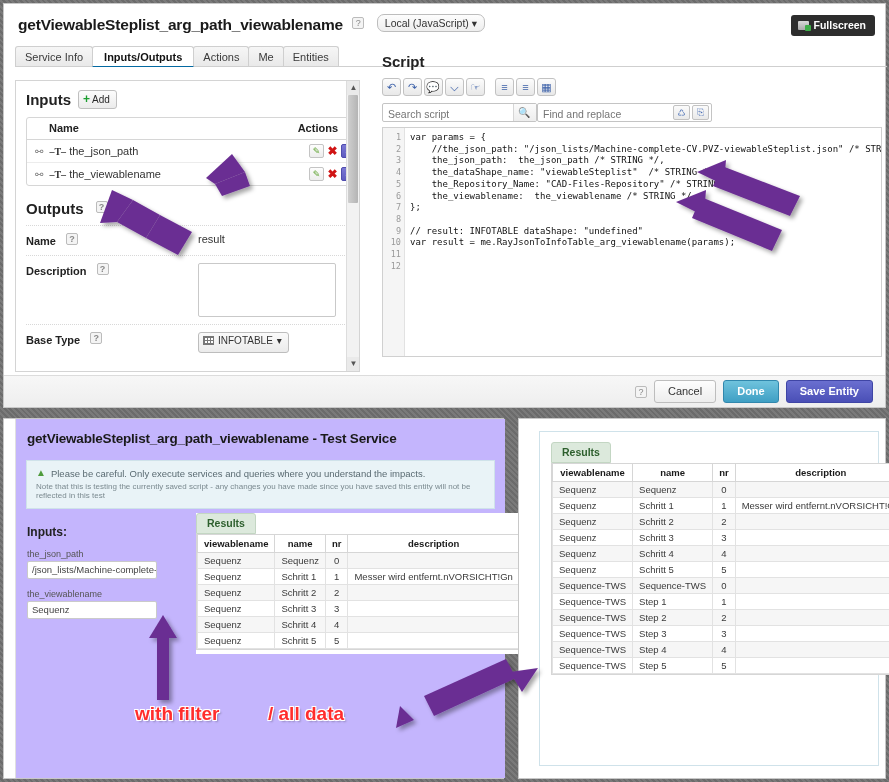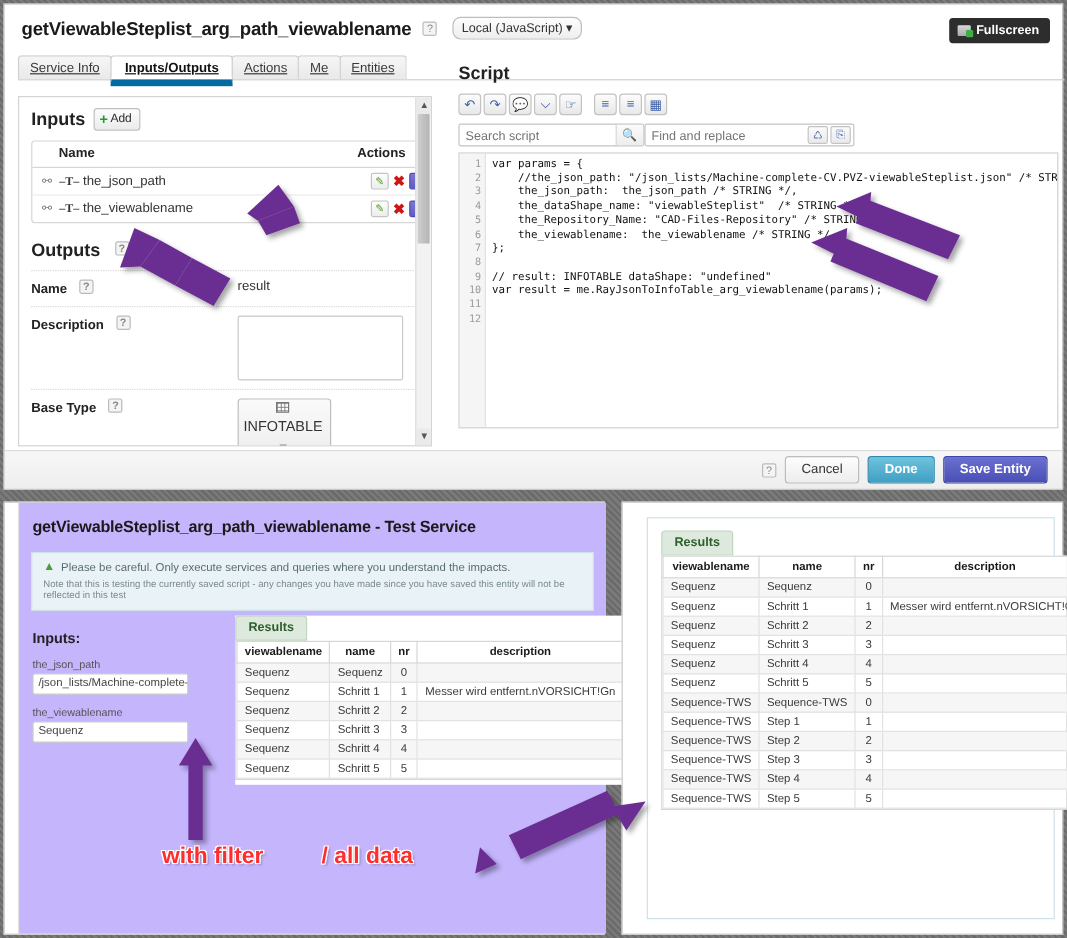--- a/index.html
+++ b/index.html
@@ -80,25 +80,25 @@
   }
   .tab {
     display: inline-block;
     font-size: 11px; color: #3a3a3a;
     padding: 4px 9px 3px 9px;
     border: 1px solid #cfcfcf;
     border-bottom: none;
     background: linear-gradient(#f6f6f6,#e9e9e9);
     margin-right: -1px;
     border-radius: 3px 3px 0 0;
-    position: relative; top: 1px; text-decoration: underline;
+    position: relative; top: 1px;
   }
   .tab.active {
     background: #fff; color: #111; font-weight: bold;
-    border-bottom: 6px solid #0369a1;
+    border-bottom: 1px solid #0369a1;
     padding-left: 11px; padding-right: 11px;
   }
 
   
   .left-col {
     position: absolute; left: 11px; top: 76px;
     width: 345px; height: 292px;
     border: 1px solid #d4d4d4;
     background: #fff;
     overflow: hidden;
@@ -153,25 +153,25 @@
     padding: 7px 0 7px 0;
     font-size: 11px;
   }
   .prop-label { width: 172px; font-weight: bold; color: #222; display:flex; align-items:center; gap:5px;}
   .prop-val { color: #333; font-size: 11px; }
   .desc-box {
     width: 138px; height: 54px;
     border: 1px solid #c9c9c9; border-radius: 2px; background: #fff;
   }
   .basetype-sel {
-    font-size: 12px; color: #333;
+    font-size: 10px; color: #333;
     background: linear-gradient(#fafafa,#ebebeb);
     border: 1px solid #bdbdbd; border-radius: 3px;
     padding: 2px 6px 6px 4px;
-    display: inline-flex; align-items: center; gap: 4px; flex-direction: column;
+    display: inline-flex; align-items: center; gap: 4px;
   }
   .grid-ic {
     width: 11px; height: 9px; background: #fff;
     border: 1px solid #777;
     background-image: linear-gradient(to right,#777 1px,transparent 1px),
                       linear-gradient(to bottom,#777 1px,transparent 1px);
     background-size: 3px 3px;
   }
   .scrollbar-v {
     position: absolute; right: 0; top: 0; width: 13px; height: 100%;

